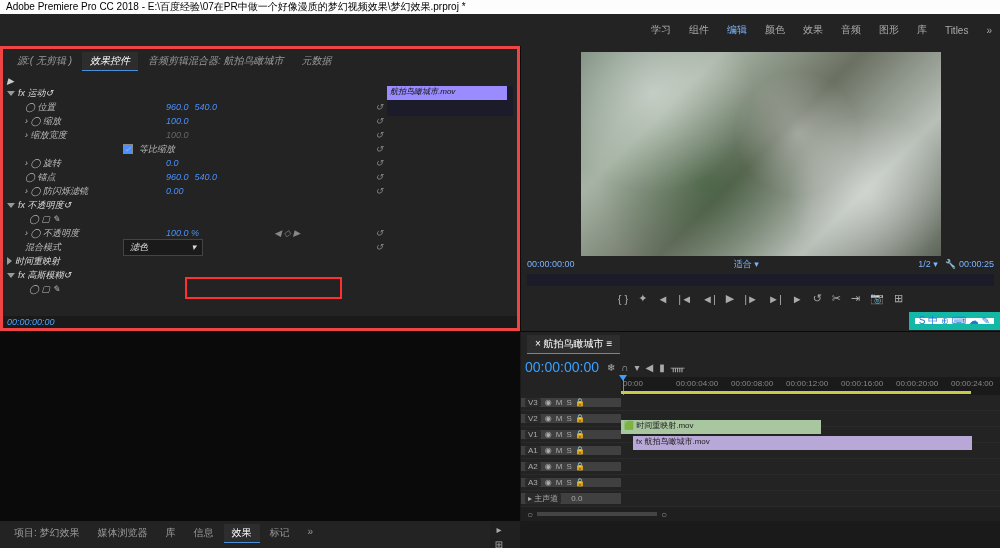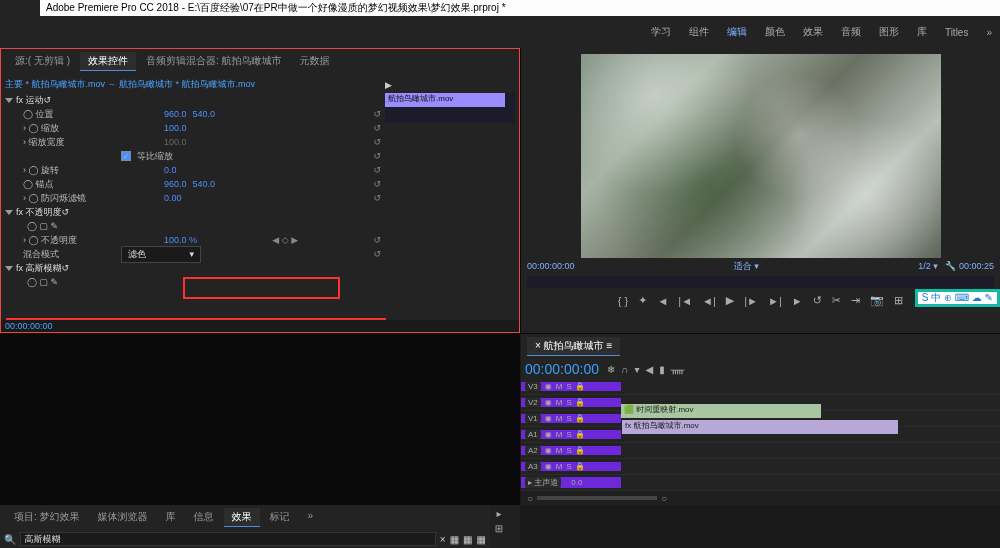--- a/index.html
+++ b/index.html
@@ -1,18 +1,18 @@
 <!DOCTYPE html>
 <html><head>
 <meta charset="utf-8">
 <style>
   * { margin: 0; padding: 0; box-sizing: border-box; font-family: "Microsoft YaHei", Arial, sans-serif; }
   body { background: #1a1a1a; color: #ccc; font-size: 10px; overflow: hidden; }
   .app { width: 1000px; height: 548px; display: flex; flex-direction: column; background: #232323; }
-  .titlebar { height: 18px; background: #fdfdfd; color: #000; display: flex; align-items: center; padding: 0 6px; font-size: 10px; margin-left: 40px; }
+  .titlebar { height: 18px; background: #fdfdfd; color: #000; display: flex; align-items: center; padding: 0 6px; font-size: 10px; }
   .menubar { height: 16px; background: #fdfdfd; color: #000; display: flex; gap: 8px; align-items: center; padding: 0 6px; font-size: 10px; }
   .menubar span { cursor: pointer; }
   .workspace-bar { height: 24px; background: #232323; display: flex; align-items: center; gap: 18px; padding: 16px 8px; justify-content: flex-end; font-size: 10px; color:#aaa; }
   .workspace-bar span.active { color: #7db3ff; }
   .main { flex:1; display: grid; grid-template-columns: 520px 1px 479px; grid-template-rows: 285px 1px 1fr; background:#1a1a1a; }
   .panel { background:#232323; display:flex; flex-direction:column; overflow:hidden; }
   .tabs { display:flex; gap:2px; padding:3px 6px; background:#232323; font-size:10px; }
   .tabs span { padding:2px 8px; color:#999; cursor:pointer; }
   .tabs span.active { color:#fff; background:#2d2d2d; border-bottom:1px solid #4a90d9;}
   .panel-body { flex:1; overflow:auto; padding:2px 4px; font-size:9px; color:#bbb; position:relative; }
@@ -38,37 +38,37 @@
        position:relative; filter: blur(0.5px);}
   .mon-canvas::after { content:""; position:absolute; inset:0; background:
        radial-gradient(circle at 20% 20%, rgba(255,255,255,.4), transparent 30%),
        radial-gradient(circle at 60% 40%, rgba(255,255,255,.35), transparent 25%),
        radial-gradient(circle at 80% 70%, rgba(255,255,255,.35), transparent 25%),
        radial-gradient(circle at 35% 65%, rgba(0,60,0,.3), transparent 40%);}
   .mon-ctrl { display:flex; align-items:center; justify-content:space-between; padding:0 6px; height:16px; color:#7db3ff; font-size:9px;}
   .mon-scrub { height:12px; background:#1b1b2a; margin:2px 6px;}
   .mon-btns { display:flex; gap:10px; justify-content:center; padding:4px 0; color:#aaa; font-size:11px; align-items:center;}
   .mon-btns span { cursor:pointer;}
-  .ime-float { position:absolute; right:0; top:289px; height:18px; padding:0 4px; background:#fff; color:#1e7bd6; border:3px solid #14b8a6; display:flex; align-items:center; gap:3px; font-size:10px; z-index:100;}
+  .ime-float { position:absolute; right:0; top:312px; height:18px; padding:0 4px; background:#fff; color:#1e7bd6; border:6px solid #14b8a6; display:flex; align-items:center; gap:3px; font-size:10px; z-index:100;}
   
   .search-row { display:flex; align-items:center; gap:4px; padding:2px 4px;}
   .search-row input { flex:1; background:#1a1a1a; border:1px solid #333; color:#ddd; font-size:9px; padding:1px 3px; height:14px;}
   .panel-foot { height:14px; background:#1f1f1f; display:flex; gap:8px; padding:0 6px; align-items:center; color:#888;}
   
   .timeline { background:#232323; display:flex; flex-direction:column;}
   .tl-head { display:flex; align-items:center; padding:2px 4px; gap:8px; color:#4aa3ff;}
   .tl-tc { font-size:14px; color:#39a0ff;}
   .tl-tools { display:flex; flex-direction:column; gap:3px; padding:3px; background:#202020; width:30px;}
   .tl-tools span { width:12px; height:12px; display:block; color:#aaa; font-size:10px; text-align:center;}
   .tl-ruler { height:18px; background:#1a1a1a; position:relative; color:#888; font-size:8px;}
   .tl-ruler span { position:absolute; top:2px;}
   .tl-marker { position:absolute; left:0; top:0; width:1px; height:100%; background:#39a0ff;}
   .tl-marker::before { content:""; position:absolute; top:-2px; left:-4px; width:0; height:0; border-left:4px solid transparent; border-right:4px solid transparent; border-top:6px solid #39a0ff;}
   .tl-track { height:16px; display:flex; align-items:center; border-bottom:1px solid #2a2a2a;}
-  .tl-trkhdr { width:100px; background:#6d28d9; display:flex; align-items:center; gap:4px; padding:0 4px; color:#aaa; font-size:8px;}
+  .tl-trkhdr { width:100px; background:#404040; display:flex; align-items:center; gap:4px; padding:0 4px; color:#aaa; font-size:8px;}
   .tl-trkbody { flex:1; position:relative; background:#262632;}
   .clip { position:absolute; top:1px; height:14px; font-size:8px; padding:0 3px; overflow:hidden;}
   .clip.v { background:#a8c7a0; color:#222;}
   .clip.fx { background:#b8a8d8; color:#222;}
   .divider-v { background:#0a0a0a;}
   .divider-h { background:#0a0a0a;}
   .tag { display:inline-block; background:#2a2a2a; padding:0 3px; border-radius:2px; font-size:8px;}
 </style>
 </head>
 <body>
@@ -85,30 +85,29 @@
     <span>效果</span>
     <span>音频</span>
     <span>图形</span>
     <span>库</span>
     <span>Titles</span>
     <span>»</span>
   </div>
 
   <div class="main">
 
-    <div class="panel" style="border:1px solid #ef4444;">
+    <div class="panel" style="border:3px solid #ef4444;font-style:italic;">
       <div class="tabs">
         <span>源:( 无剪辑 )</span>
         <span class="active">效果控件</span>
         <span>音频剪辑混合器: 航拍鸟瞰城市</span>
         <span>元数据</span>
       </div>
       <div class="panel-body" style="position:relative;">
         <div style="display:flex; align-items:center;">
-           <span class="hdr" style="flex:0 0 380px; overflow:hidden; white-space:nowrap;">主要 * 航拍鸟瞰城市.mov  ～  航拍鸟瞰城市 * 航拍鸟瞰城市.mov</span>
            <span style="color:#ccc;">▶</span>
         </div>
         <div style="display:flex;">
         <div style="width:380px;">
         <div class="group">
                 <span class="tri"></span>
                 <span>fx 运动</span>
                 <span class="reset">↺</span>
               </div>
         <div class="row">
@@ -166,20 +165,24 @@
               </div>
         <div class="row">
                 <span class="lbl">混合模式</span>
           <span class="dropdown">
                   <span>滤色</span>
                   <span>▾</span>
                 </span>
           <span class="reset">↺</span>
               </div>
 
+        <div class="group">
+                <span class="tri r"></span>
+                <span>时间重映射</span>
+              </div>
 
         <div class="group">
                 <span class="tri"></span>
                 <span>fx 高斯模糊</span>
                 <span class="reset">↺</span>
               </div>
         <div class="row">
                 <span class="lbl" style="padding-left:22px;">◯ ▢ ✎</span>
               </div>
 
@@ -268,20 +271,34 @@
           <span>❄</span>
           <span>∩</span>
           <span>▾</span>
           <span>◀</span>
           <span>▮</span>
           <span>ᚅ</span>
         </div>
       </div>
       <div style="display:flex; flex:1;">
         <div style="width:100px;"></div>
+        <div style="flex:1; position:relative;">
+          <div class="tl-ruler">
+            <span style="left:2px">00:00</span>
+            <span style="left:55px">00:00:04:00</span>
+            <span style="left:110px">00:00:08:00</span>
+            <span style="left:165px">00:00:12:00</span>
+            <span style="left:220px">00:00:16:00</span>
+            <span style="left:275px">00:00:20:00</span>
+            <span style="left:330px">00:00:24:00</span>
+
+            <div class="tl-marker" style="left:2px;"></div>
+            <div style="position:absolute; top:14px; left:0; width:350px; height:3px; background:#c9c94a;"></div>
+          </div>
+        </div>
       </div>
       <div id="tracks-container">
           <div class="tl-track">
             <div class="tl-trkhdr">
               <span class="tag">V3</span>
               <span>◉</span>
               <span>M</span>
               <span>S</span>
               <span>🔒</span>
             </div>
@@ -301,21 +318,21 @@
           </div>
           <div class="tl-track">
             <div class="tl-trkhdr">
               <span class="tag">V1</span>
               <span>◉</span>
               <span>M</span>
               <span>S</span>
               <span>🔒</span>
             </div>
             <div class="tl-trkbody">
-              <div class="clip fx" style="left: 1px; width: 276px;">fx 航拍鸟瞰城市.mov</div>
+              <div class="clip fx" style="left: 12px; width: 339px;">fx 航拍鸟瞰城市.mov</div>
             </div>
           </div>
           <div class="tl-track">
             <div class="tl-trkhdr">
               <span class="tag">A1</span>
               <span>◉</span>
               <span>M</span>
               <span>S</span>
               <span>🔒</span>
             </div>

